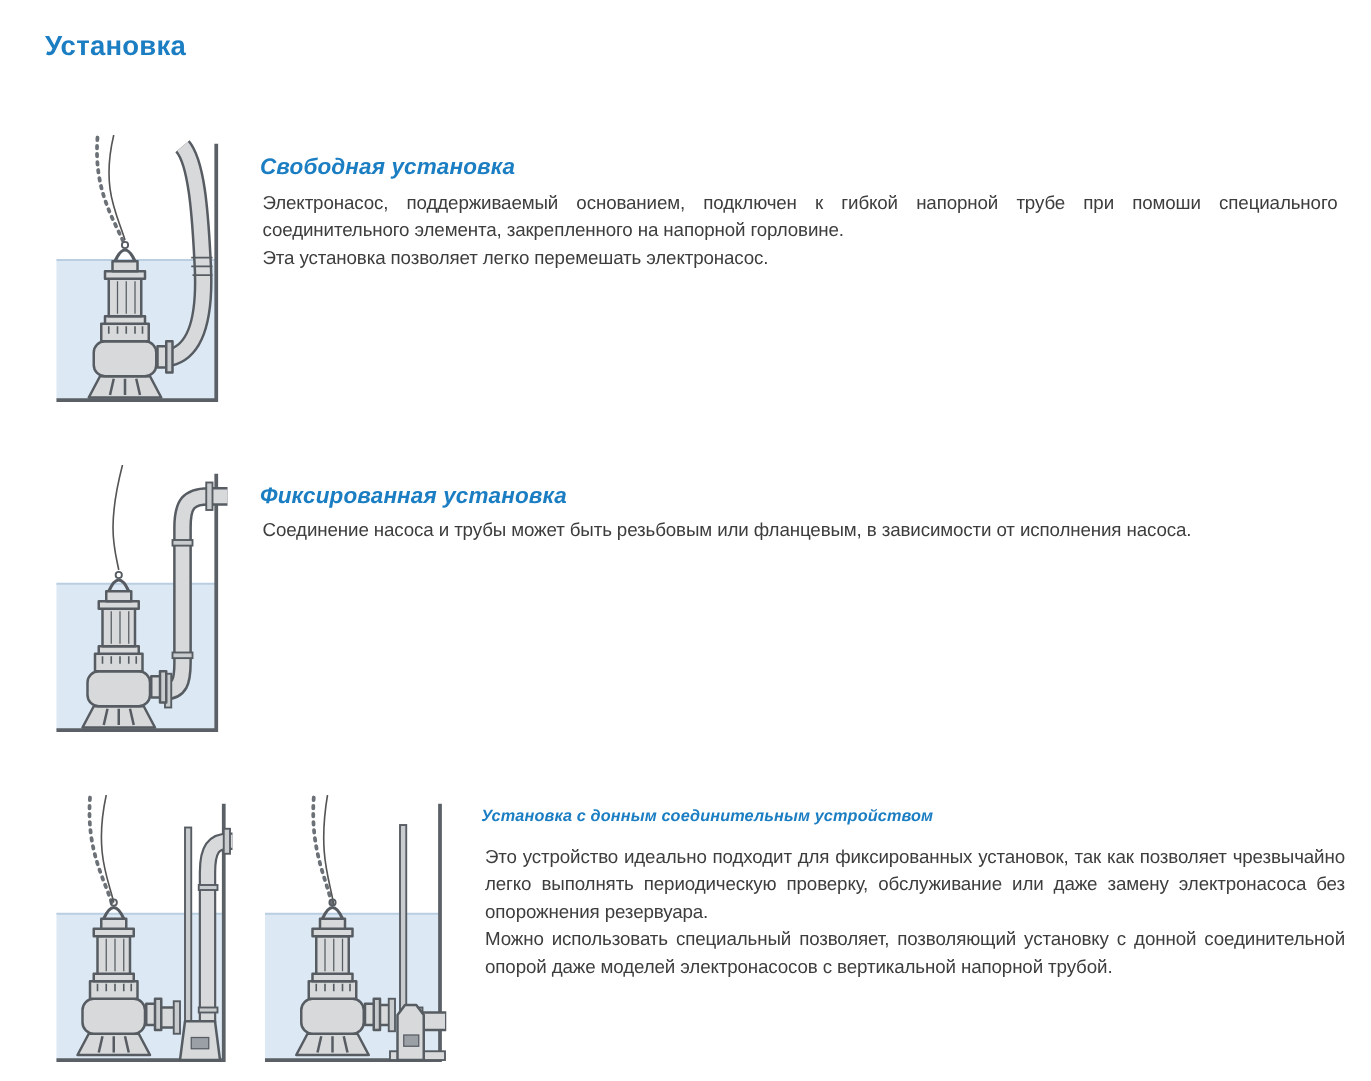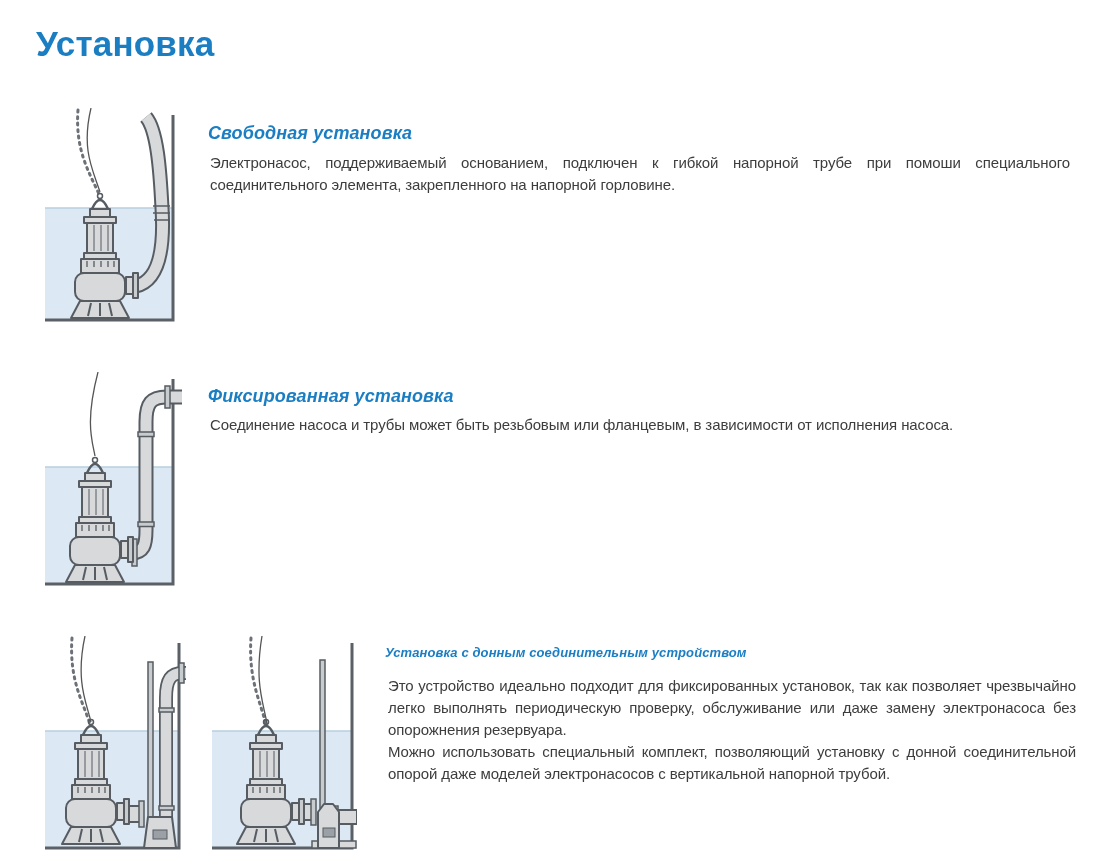--- a/index.html
+++ b/index.html
@@ -2,21 +2,21 @@
 <html><head>
 <meta charset="utf-8">
 <style>
   html,body{margin:0;padding:0;}
   body{
     width:1097px;height:865px;background:#ffffff;position:relative;overflow:hidden;
     font-family:"Liberation Sans",sans-serif;
   }
   .abs{position:absolute;}
   #page-title{
-    left:36px;top:24px;font-size:35px;font-weight:bold;margin:0;letter-spacing:.2px;
+    left:36px;top:24px;font-size:22px;font-weight:bold;margin:0;letter-spacing:.2px;
   }
   .sec-heading{
     font-weight:bold;margin:0;letter-spacing:.1px;font-style:italic;
   }
   #sec1-heading{left:208px;top:123px;font-size:18px;}
   #sec2-heading{left:208px;top:386px;font-size:18px;}
   #sec3-heading{left:385px;top:645px;font-size:13px;}
   .paras{
     color:#3d3d3d;font-size:15px;line-height:22px;text-align:justify;letter-spacing:-0.1px;
   }
@@ -59,20 +59,21 @@
   <path d="M-6,-93 V-67 M1,-93 V-67 M8,-93 V-67" stroke-width="1"></path>
   <rect x="-16" y="-101" width="32" height="6"></rect>
   <rect x="-10" y="-109" width="20" height="8"></rect>
   <path d="M-8,-109 Q0,-127 8,-109" fill="none" stroke-width="2.5"></path>
   <circle cx="0" cy="-122" r="2.5" fill="none" stroke-width="1.5"></circle>
   </g>
   </svg>
 <h2 id="sec1-heading" class="abs sec-heading accent" style="color: rgb(27, 126, 195);">Свободная установка</h2>
 <div id="sec1-paras" class="abs paras">
     <p>Электронасос, поддерживаемый основанием, подключен к гибкой напорной трубе при помоши специального соединительного элемента, закрепленного на напорной горловине.</p>
+    <p>Эта установка позволяет легко перемешать электронасос.</p>
   </div>
 
 <svg id="fig2" class="abs fig" width="140" height="220" viewBox="0 0 140 220">
     <rect x="0" y="95" width="128" height="117" fill="#dce8f3"></rect>
   <line x1="0" y1="95" x2="128" y2="95" stroke="#b9cfe1" stroke-width="1.5"></line>
   <path d="M128,7 V212 H0" fill="none" stroke="#5a6066" stroke-width="3"></path>
     <path d="M53,0 C40,50 47,68 50,84" fill="none" stroke="#555555" stroke-width="1.3"></path>
     <path d="M86,181 C99,181 101,173 101,158 L101,50 C101,31 106,25 122,25 L137,25" fill="none" stroke="#565c62" stroke-width="15" stroke-linejoin="round"></path>
   <path d="M86,181 C99,181 101,173 101,158 L101,50 C101,31 106,25 122,25 L137,25" fill="none" stroke="#d7d9db" stroke-width="11" stroke-linejoin="round"></path>
     <rect x="93" y="60" width="16" height="4.5" fill="#c9ccce" stroke="#565c62" stroke-width="1.5"></rect>
@@ -167,14 +168,14 @@
   <path d="M-6,-93 V-67 M1,-93 V-67 M8,-93 V-67" stroke-width="1"></path>
   <rect x="-16" y="-101" width="32" height="6"></rect>
   <rect x="-10" y="-109" width="20" height="8"></rect>
   <path d="M-8,-109 Q0,-127 8,-109" fill="none" stroke-width="2.5"></path>
   <circle cx="0" cy="-122" r="2.5" fill="none" stroke-width="1.5"></circle>
   </g>
   </svg>
 <h2 id="sec3-heading" class="abs sec-heading accent" style="color: rgb(27, 126, 195);">Установка с донным соединительным устройством</h2>
 <div id="sec3-paras" class="abs paras">
     <p>Это устройство идеально подходит для фиксированных установок, так как позволяет чрезвычайно легко выполнять периодическую проверку, обслуживание или даже замену электронасоса без опорожнения резервуара.</p>
-    <p>Можно использовать специальный комплект, позволяющий установку с донной соединительной опорой даже моделей электронасосов с вертикальной напорной трубой.</p>
+    <p>Можно использовать специальный позволяет, позволяющий установку с донной соединительной опорой даже моделей электронасосов с вертикальной напорной трубой.</p>
   </div>
 
 </body></html>

